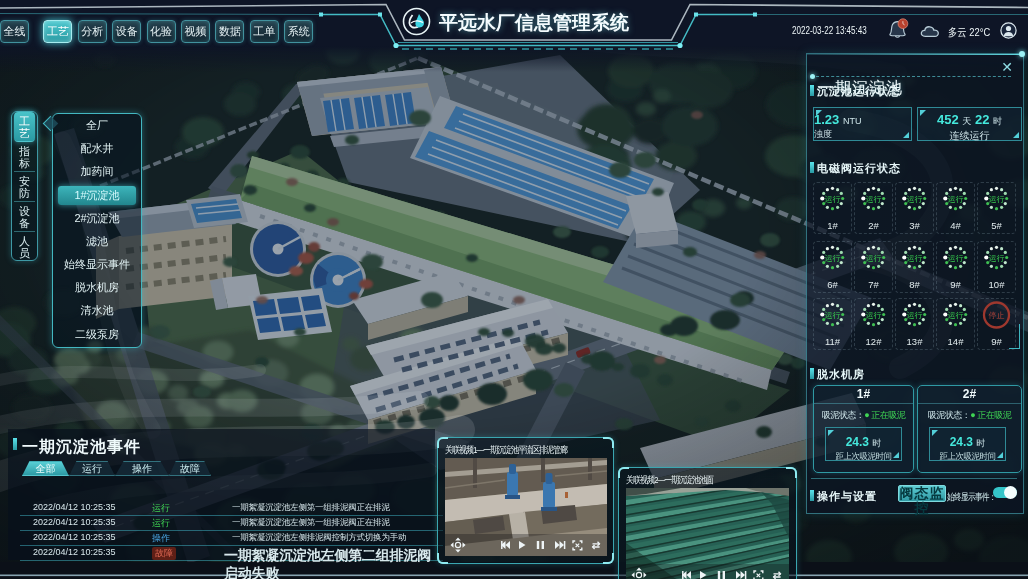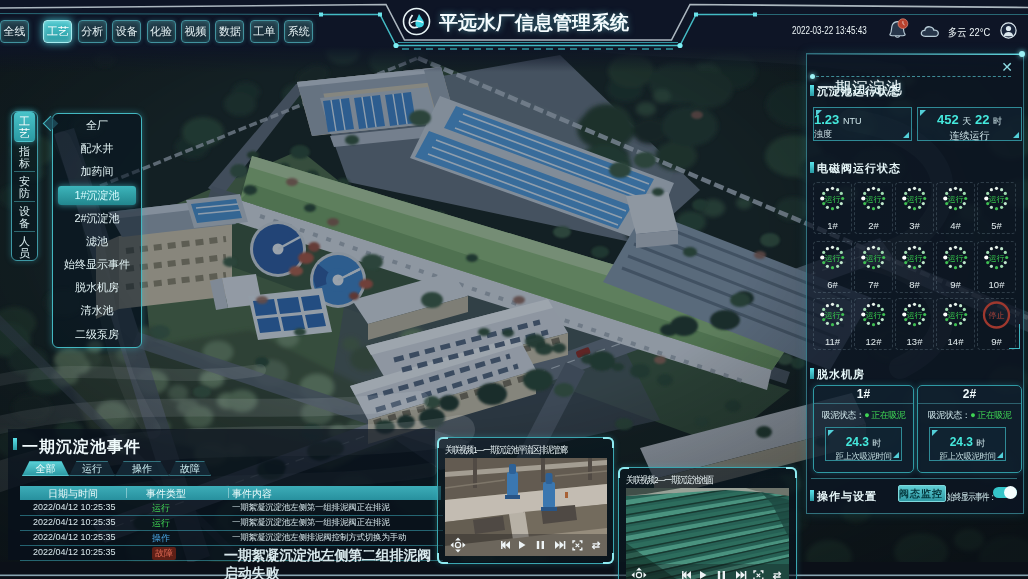--- a/index.html
+++ b/index.html
@@ -53,22 +53,22 @@
     background:rgba(22,46,62,.38);box-shadow:0 0 6px rgba(50,170,185,.3);}
   .mcard .mt{height:17px;line-height:17px;text-align:center;font-weight:bold;font-size:12px;color:#f0fafc;
     border-bottom:1px solid rgba(90,200,210,.4);}
   .mrow{margin-top:5px;text-align:center;font-size:9px;color:#cfe6ea;letter-spacing:-0.5px;}
   .mrow b{color:#3fd554;font-weight:normal;}
   .icard{position:absolute;left:11px;top:41px;width:75px;height:32px;border:1px solid #2f8a96;
     background:rgba(18,40,56,.45);text-align:center;}
   .icard .n{margin-top:7px;font-size:12px;font-weight:bold;color:#45e8dc;}
   .icard .n span{font-size:9px;color:#cfe6ea;font-weight:normal;}
   .icard .s{font-size:8.5px;color:#bfd8dc;margin-top:1px;letter-spacing:-0.5px;}
-  #opbtn{position:absolute;left:81px;top:-4px;width:46px;height:15px;line-height:15px;
-    font-size:10px;color:#063a40;font-weight:bold;border:1px solid #7fd8dc;border-radius:2px;
+  #opbtn{position:absolute;left:81px;top:-4px;width:46px;height:15px;line-height:15px;text-align:center;
+    font-size:14px;color:#063a40;font-weight:bold;border:1px solid #7fd8dc;border-radius:2px;
     background:linear-gradient(180deg,#5ecdd4,#2f99a3);}
   #toggle{position:absolute;left:176px;top:-2px;width:24px;height:11px;border-radius:6px;background:#35c4c8;}
   #toggle:after{content:"";position:absolute;right:0px;top:-1px;width:13px;height:13px;border-radius:7px;background:#f4fdfd;}
   
   #events{position:absolute;left:8px;top:429px;width:427px;height:131px;background:rgba(8,16,28,.68);}
   #events .ptitle{position:absolute;left:14px;top:8px;font-size:16px;font-weight:bold;color:#f0fafc;letter-spacing:1px;}
   #events .ptitle:before{content:"";position:absolute;left:-9px;top:1px;width:4px;height:12px;
     background:linear-gradient(180deg,#5ae2ea,#2a99a3);}
   .etab{position:absolute;top:32px;height:13px;line-height:13px;text-align:center;font-size:10px;
     color:#cdeef2;background:rgba(22,44,58,.8);border:1px solid rgba(80,190,200,.5);
@@ -966,27 +966,20 @@
 <div class="sech" style="top:435px;">操作与设置<div id="opbtn">阀态监控</div><div class="abs" style="left:130px;top:2px;width:90px;font-size:9.5px;font-weight:normal;color:#d5eef0;letter-spacing:-1px;transform:scaleX(0.82);transform-origin:0 0;">始终显示事件：</div><div id="toggle"></div></div>
 </div>
 
 <div id="events">
 <div class="ptitle">一期沉淀池事件</div>
 <div class="etab act" style="left:14px;width:45px">全部</div>
 <div class="etab " style="left:61px;width:44px">运行</div>
 <div class="etab " style="left:107px;width:52px">操作</div>
 <div class="etab " style="left:161px;width:40px">故障</div>
 
-<div id="ehead">
-      <i style="position:absolute;left:106px;top:2px;bottom:2px;width:1px;background:rgba(240,255,255,.4)"></i>
-      <i style="position:absolute;left:208px;top:2px;bottom:2px;width:1px;background:rgba(240,255,255,.4)"></i>
-      <span style="left:28px;">日期与时间</span>
-      <span style="left:126px;">事件类型</span>
-      <span style="left:212px;">事件内容</span>
-    </div>
 
 <div class="erow" style="top:71px">
       <span style="left:13px;">2022/04/12 10:25:35</span>
       <span style="left:132px;" class="t-run">运行</span>
       <span style="left:212px;font-size:8.5px;letter-spacing:-0.2px;">一期絮凝沉淀池左侧第一组排泥阀正在排泥</span>
     </div>
 
 <div class="erow" style="top:86px">
       <span style="left:13px;">2022/04/12 10:25:35</span>
       <span style="left:132px;" class="t-run">运行</span>

